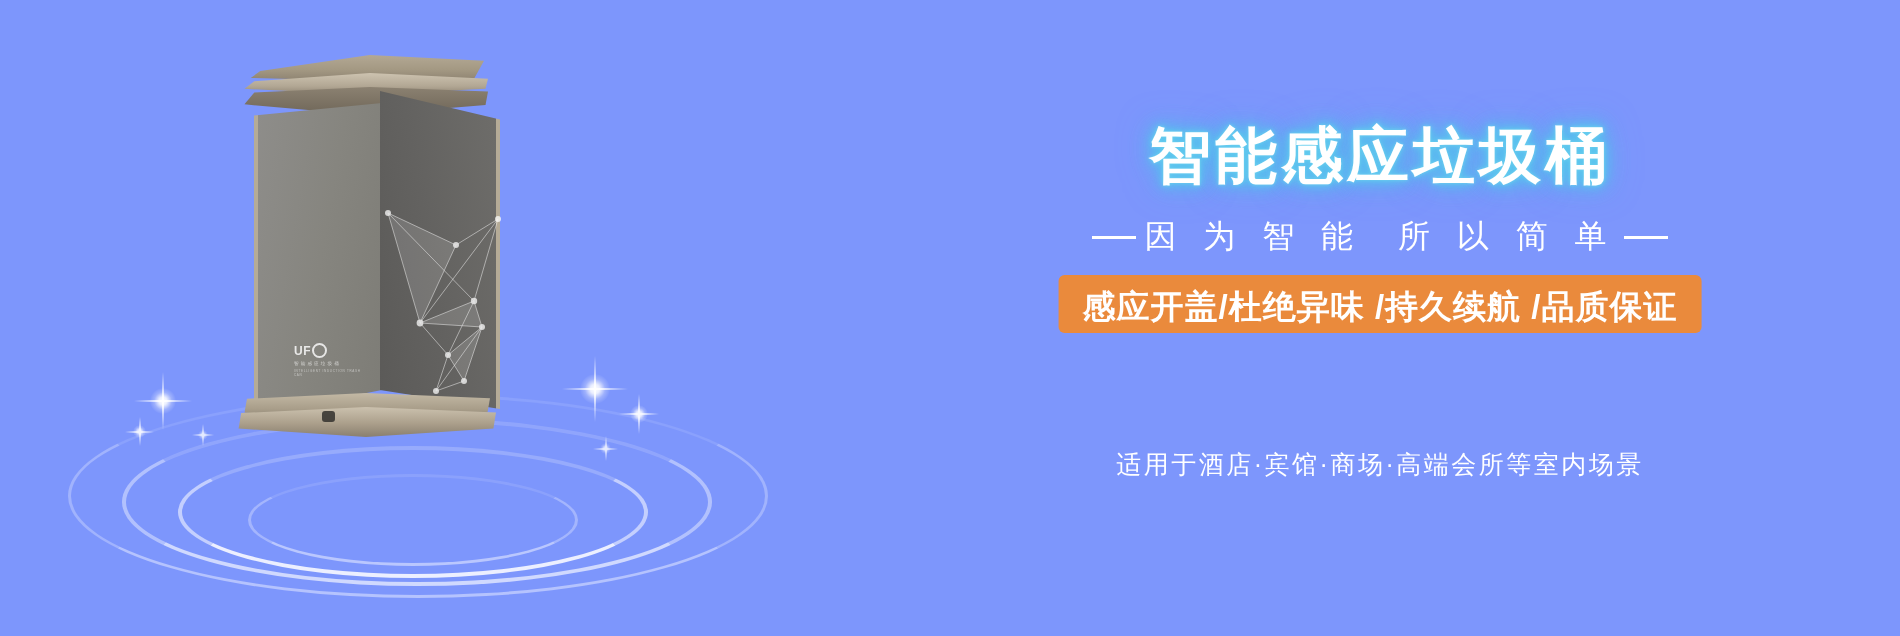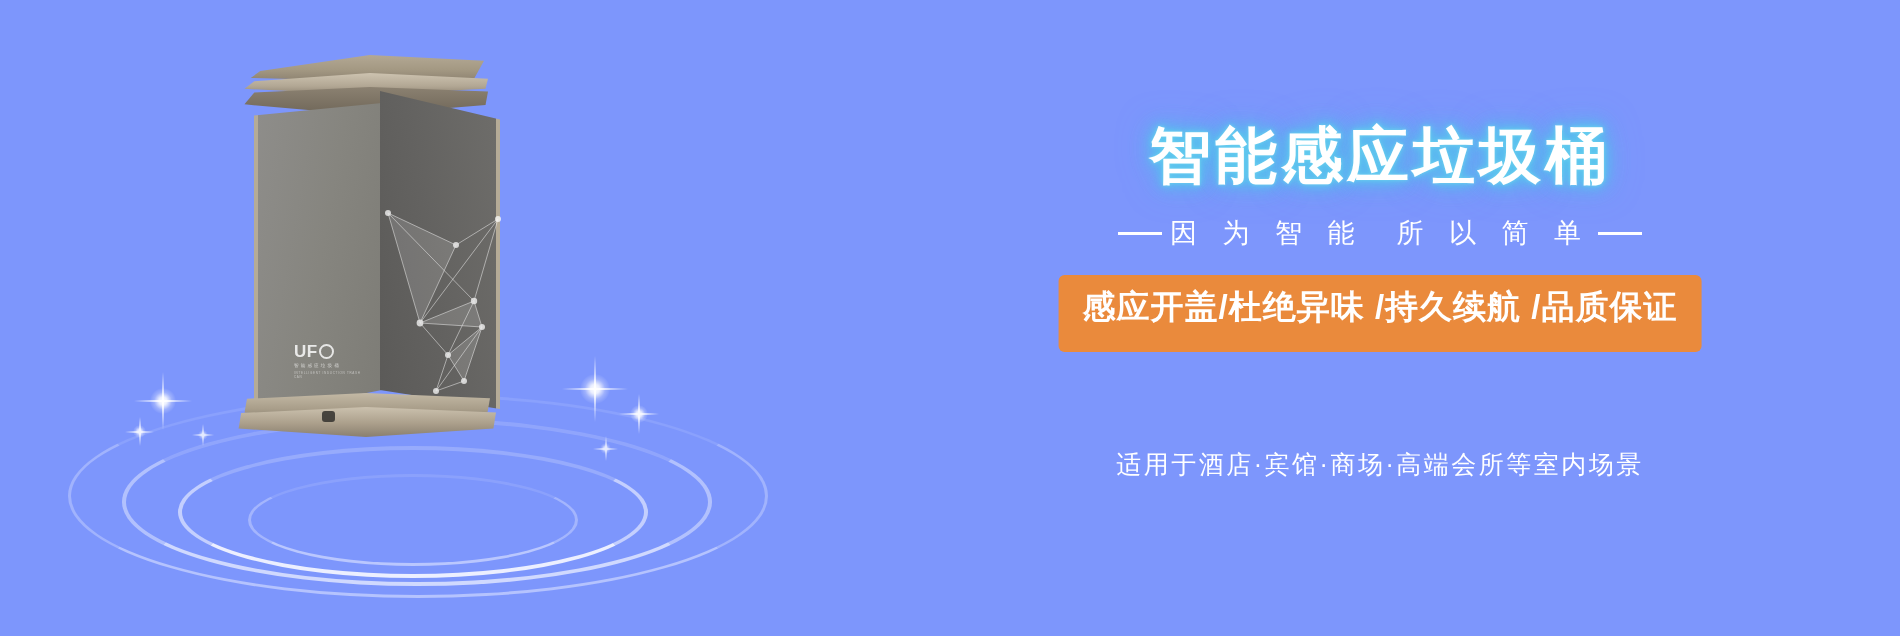--- a/index.html
+++ b/index.html
@@ -108,21 +108,21 @@
   }
   .bin .sensor {
     position:absolute; left:90px; top:356px; width:13px; height:11px;
     background:#3a3733; border-radius:3px; opacity:.9;
   }
   .bin .logo {
     position:absolute; left:62px; top:288px; width:68px; height:46px;
     color:rgba(255,255,255,.82);
     font-family:"Liberation Sans",sans-serif;
   }
-  .bin .logo .mark { display:flex; align-items:center; font-size:17px; font-weight:700; letter-spacing:.5px; line-height:1; }
+  .bin .logo .mark { display:flex; align-items:center; font-size:12px; font-weight:700; letter-spacing:.5px; line-height:1; }
   .bin .logo .mark .o {
     display:inline-block; width:15px; height:15px; margin-left:1px;
     border:2px solid rgba(255,255,255,.8); border-radius:50%;
   }
   .bin .logo .cn { margin-top:3px; font-size:4.5px; letter-spacing:2.2px; opacity:.8; }
   .bin .logo .en { margin-top:3px; font-size:3px; letter-spacing:.7px; opacity:.6; }
 
   
   .copy {
     position:absolute;
@@ -136,30 +136,30 @@
     font-size:62px; font-weight:700; color:#ffffff;
     letter-spacing:4px; line-height:1;
     text-shadow:
       0 0 3px #6fd2ef, 0 0 7px #63cbee, 0 0 14px #4fc3ec,
       0 0 22px rgba(79,195,236,.85), 0 0 34px rgba(79,195,236,.55);
   }
 
   .subtitle {
     position:absolute; left:0; top:215px; width:100%;
     display:flex; align-items:center; justify-content:center; gap:8px;
-    color:#ffffff; font-size:27px; letter-spacing:9px; font-weight:400;
+    color:#ffffff; font-size:32px; letter-spacing:9px; font-weight:400;
   }
   .subtitle .rule { display:block; width:44px; height:3px; background:#ffffff; flex:none; }
   .subtitle .sub-text { white-space:pre; }
 
   .tagbar {
     position:absolute; left:50%; top:275px; transform:translateX(-50%);
     background:#ea8a3c;
     border-radius:6px;
-    padding:11px 24px 25px 24px;
+    padding:11px 24px 6px 24px;
     color:#ffffff;
     font-size:33px;
     font-weight:700;
     letter-spacing:1px;
     white-space:nowrap;
     line-height:1.25;
   }
 
   .caption {
     position:absolute; left:0; top:432px; width:100%;

